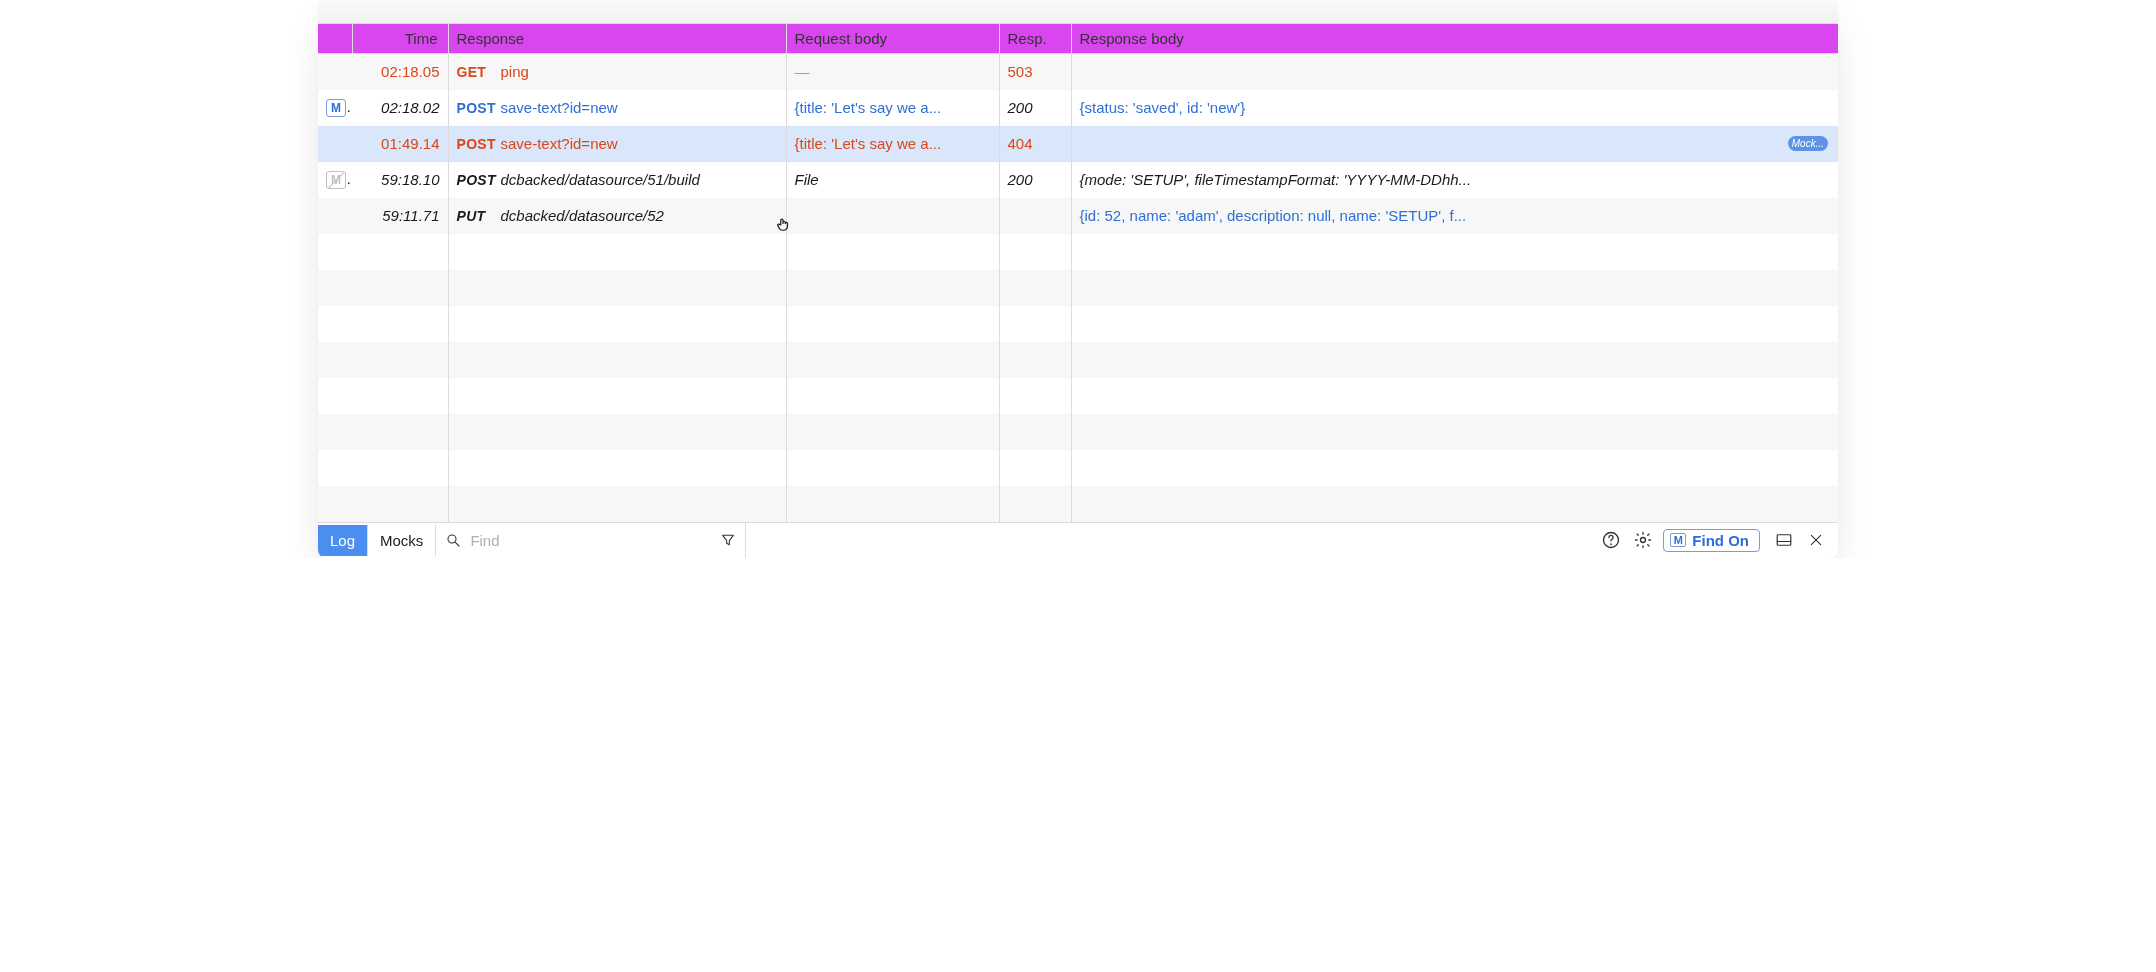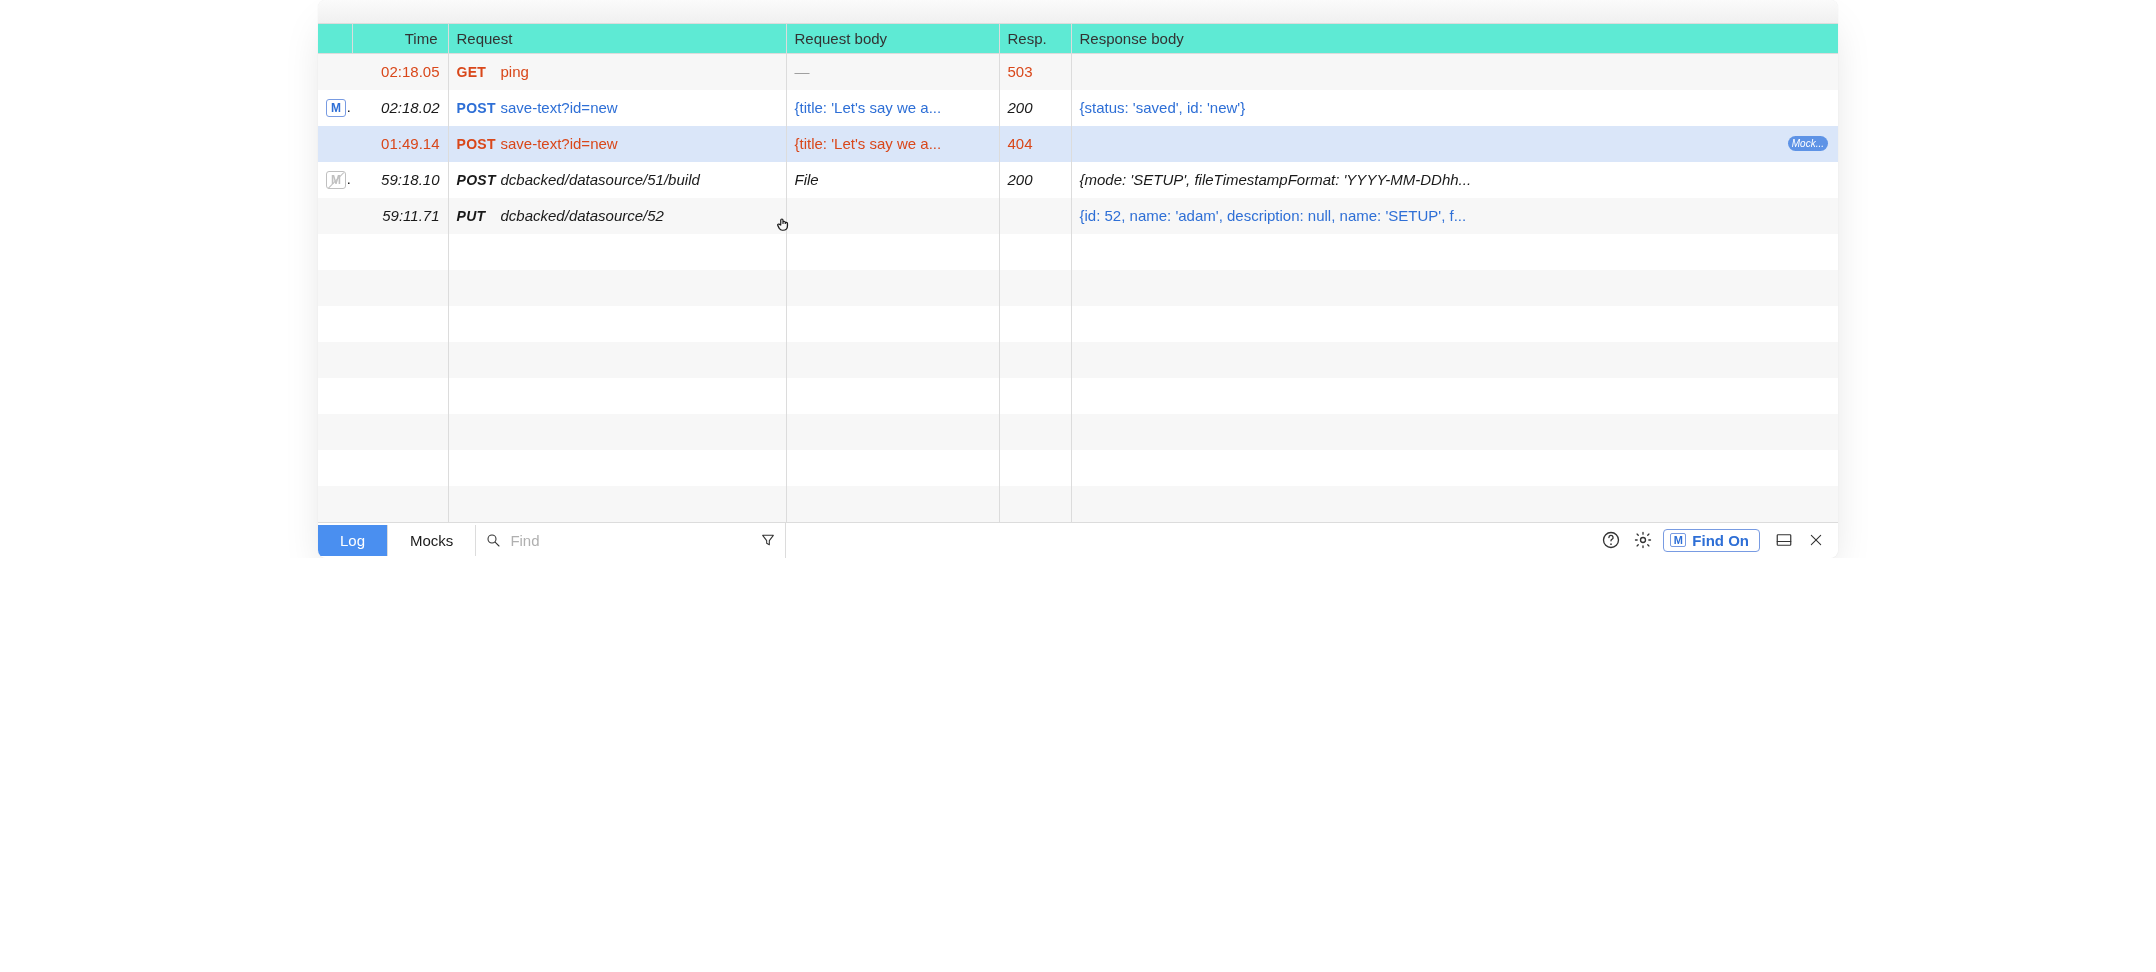--- a/index.html
+++ b/index.html
@@ -47,21 +47,21 @@
     table-layout: fixed;
   }
   .grid th {
     text-align: left;
     font-weight: 400;
     font-size: 15px;
     color: #333;
     padding: 6px 8px 6px 8px;
     border-right: 1px solid var(--gray-border);
     border-bottom: 1px solid var(--gray-border);
-    background: #5eead4;
+    background: #d946ef;
   }
   .grid th:last-child { border-right: none; }
   .col-mock  { width: 34px; }
   .col-time  { width: 96px; }
   .col-req   { width: 338px; }
   .col-body  { width: 213px; }
   .col-resp  { width: 72px; }
   .col-resb  { }
 
   .grid tbody tr { height: 36px; }
@@ -151,21 +151,21 @@
   
   .bottombar {
     display:flex;
     align-items:center;
     height:36px;
     border-top:1px solid var(--gray-border);
     background:#fff;
     font-size:15px;
   }
   .tab {
-    padding: 7px 22px;
+    padding: 7px 12px;
     cursor:pointer;
     border-right:1px solid var(--gray-border);
   }
   .tab.active { background:#4a8ff0; color:#fff; }
   .find-wrap {
     flex: 0 0 310px;
     display:flex; align-items:center;
     border-right:1px solid var(--gray-border);
     padding:0 8px;
     height:100%;
@@ -219,21 +219,21 @@
         <col class="col-time">
         <col class="col-req">
       <col class="col-body">
         <col class="col-resp">
         <col class="col-resb">
     </colgroup>
     <thead>
       <tr>
         <th class="no-rb"></th>
         <th style="text-align:right;padding-right:10px;border-left:none;">Time</th>
-        <th>Request</th>
+        <th>Response</th>
         <th>Request body</th>
         <th>Resp.</th>
         <th>Response body</th>
       </tr>
     </thead>
     <tbody id="rows">
         <tr>
           <td class="td-mockcell no-rb"></td>
           <td class="td-time c-orange">02:18.05</td>
           <td class="c-orange"><span class="method">GET</span><span class="path">ping</span></td>

